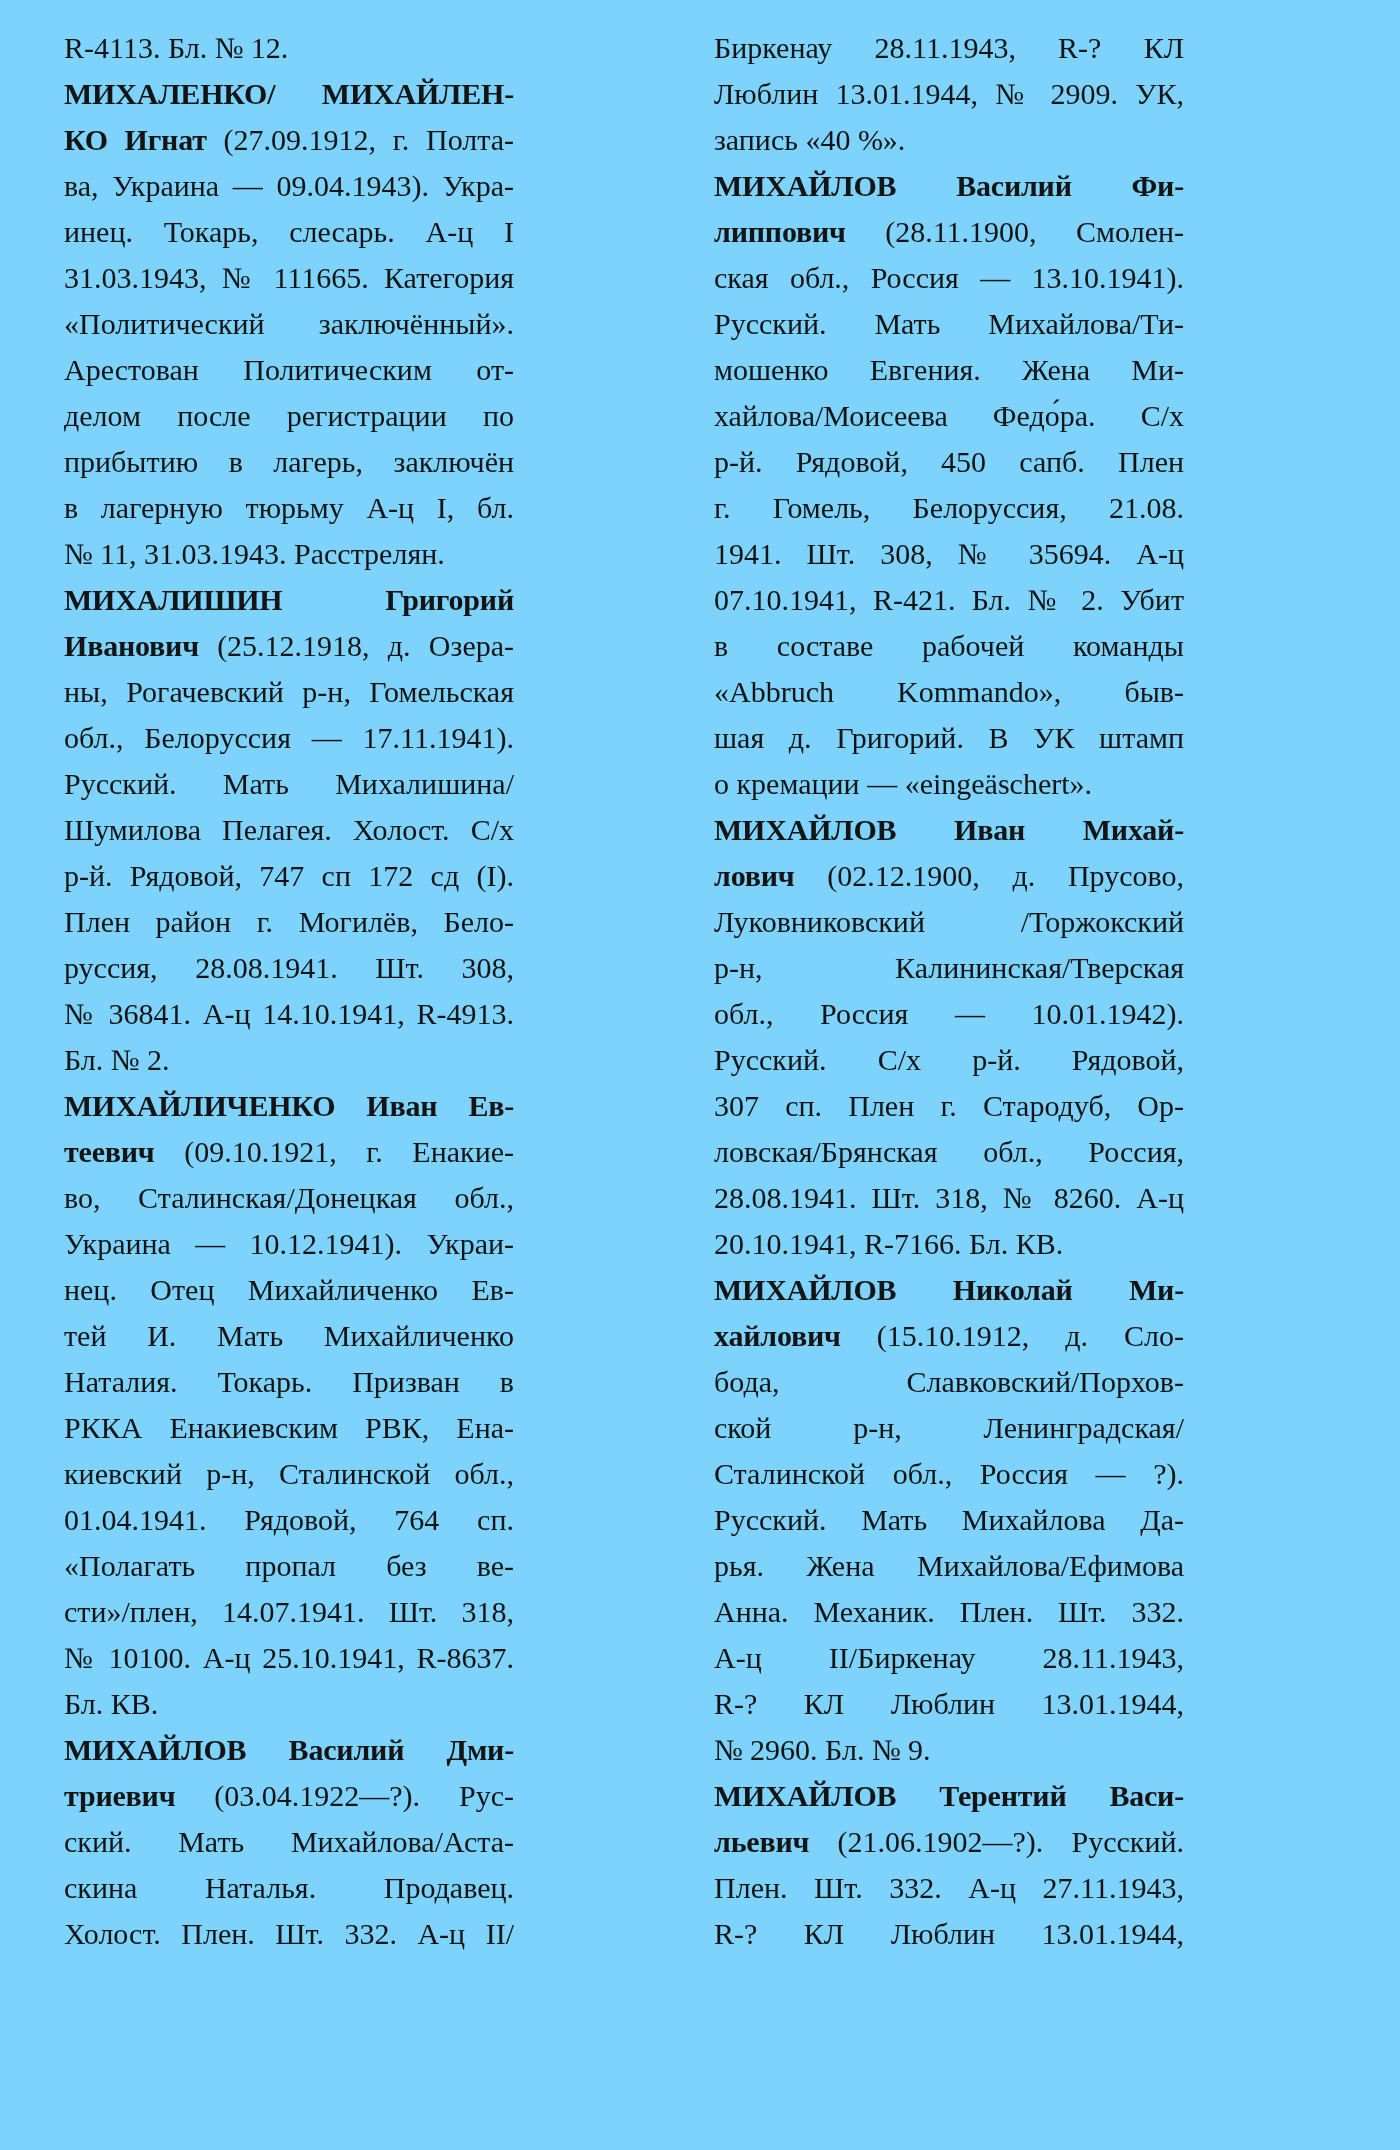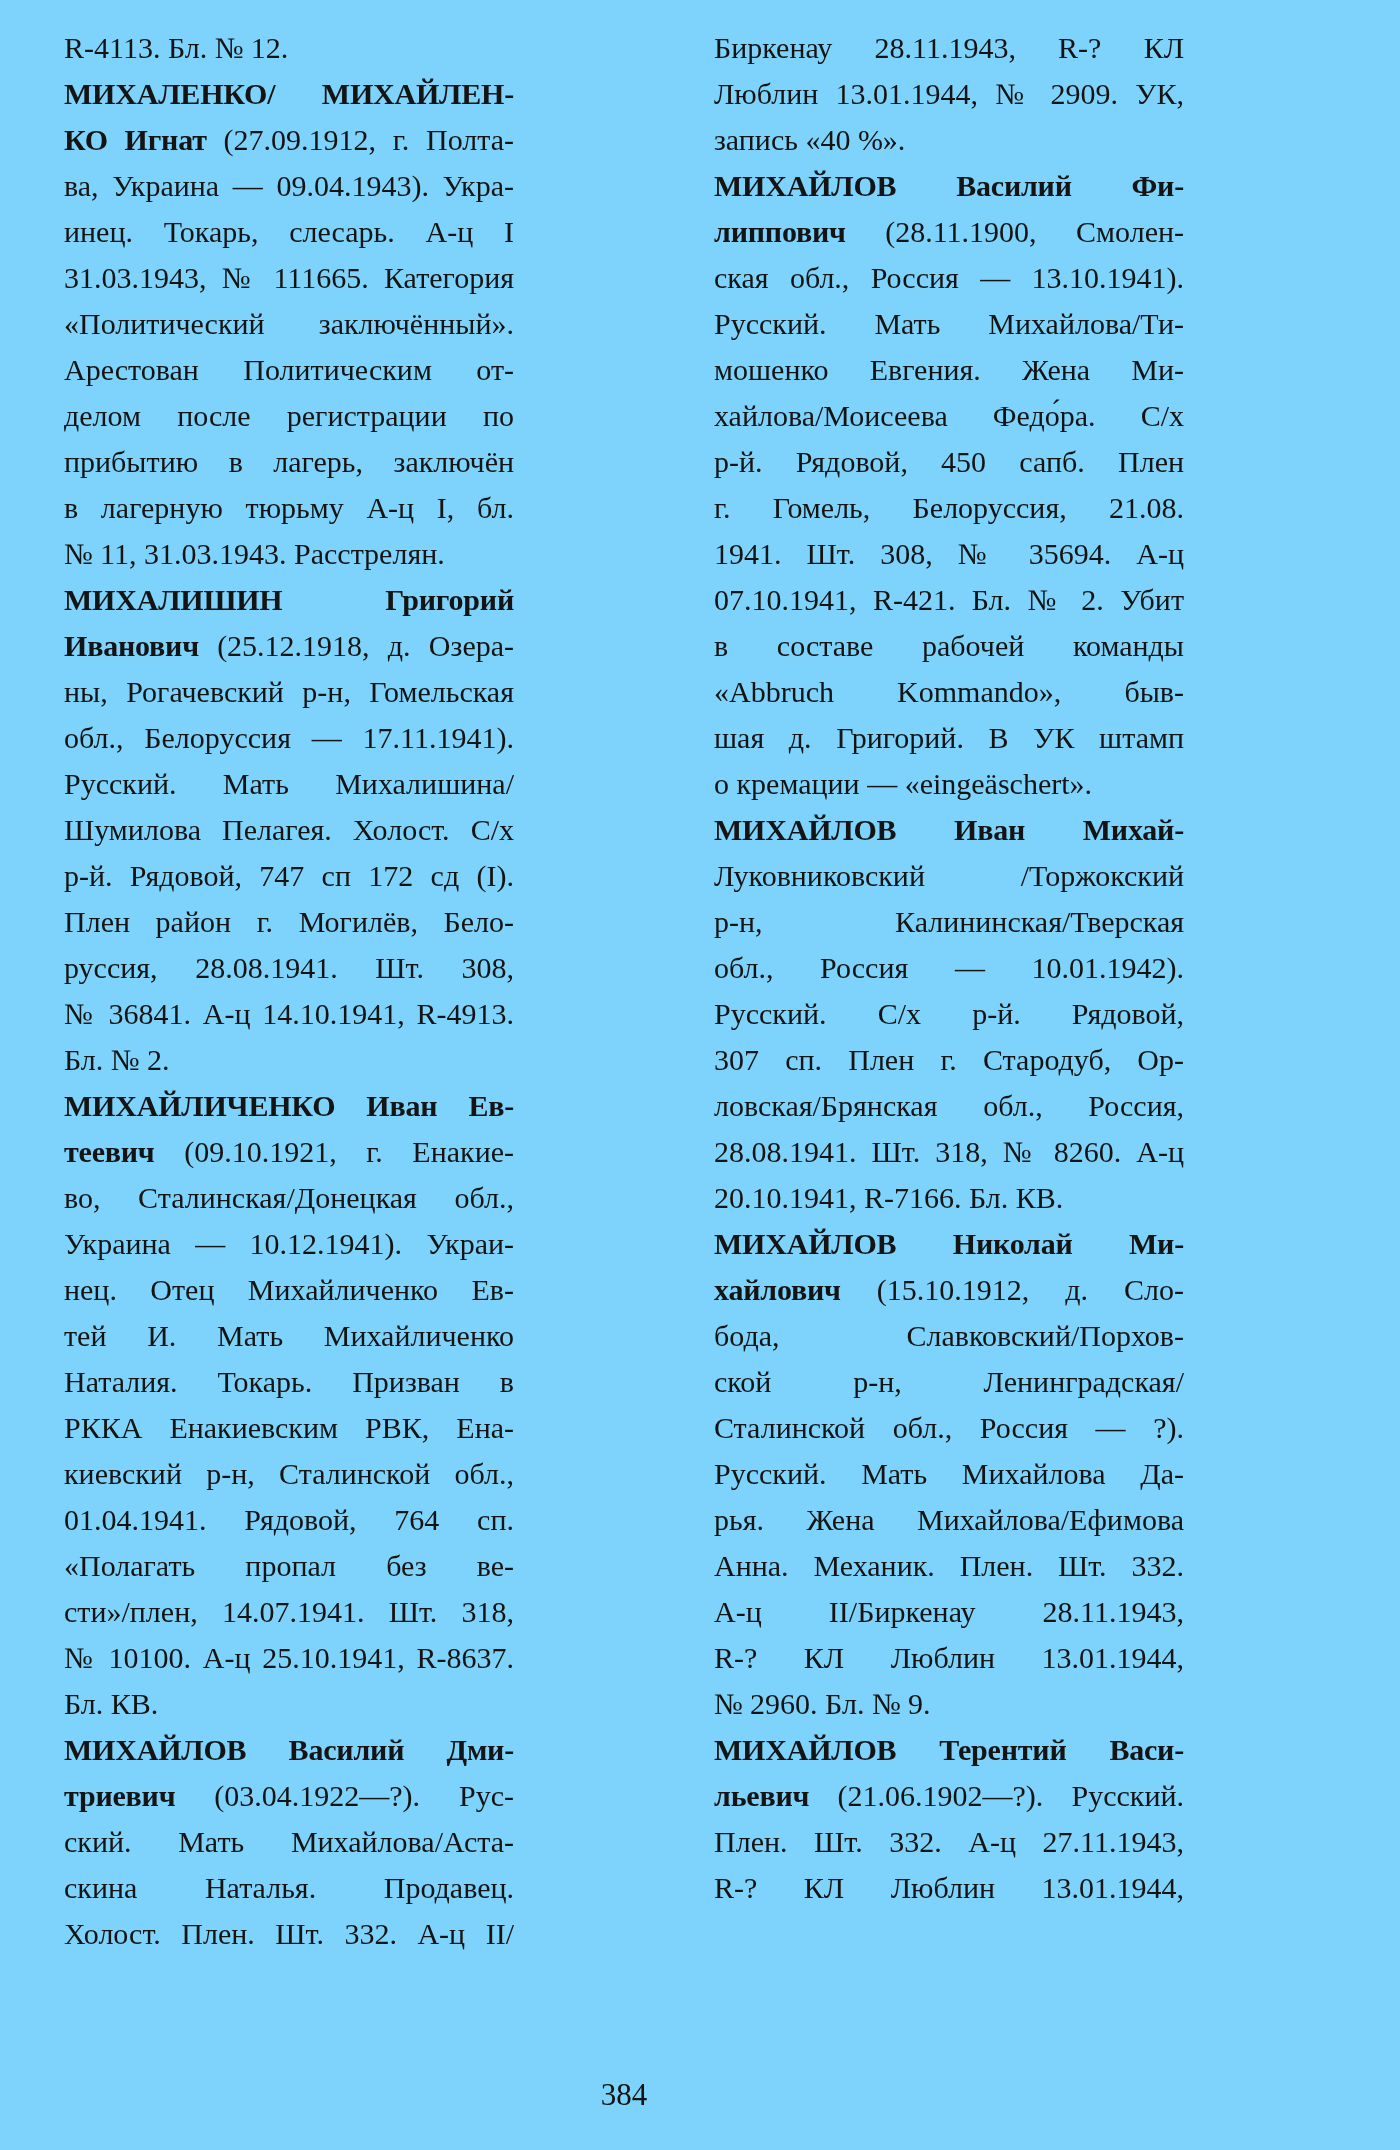--- a/index.html
+++ b/index.html
@@ -113,20 +113,21 @@
         <div class="line"><span class="t">г. Гомель, Белоруссия, 21.08.</span></div>
         <div class="line"><span class="t">1941. Шт. 308, № 35694. А-ц</span></div>
         <div class="line"><span class="t">07.10.1941, R-421. Бл. № 2. Убит</span></div>
         <div class="line"><span class="t">в составе рабочей команды</span></div>
         <div class="line"><span class="t">«Abbruch Kommando», быв-</span></div>
         <div class="line"><span class="t">шая д. Григорий. В УК штамп</span></div>
         <div class="line last"><span class="t">о кремации — «eingeäschert».</span></div>
       </div>
       <div class="entry">
         <div class="line"><span class="b">МИХАЙЛОВ Иван Михай-</span></div>
+        <div class="line"><span class="b">лович</span><span class="t"> (02.12.1900, д. Прусово,</span></div>
         <div class="line"><span class="t">Луковниковский /Торжокский</span></div>
         <div class="line"><span class="t">р-н, Калининская/Тверская</span></div>
         <div class="line"><span class="t">обл., Россия — 10.01.1942).</span></div>
         <div class="line"><span class="t">Русский. С/х р-й. Рядовой,</span></div>
         <div class="line"><span class="t">307 сп. Плен г. Стародуб, Ор-</span></div>
         <div class="line"><span class="t">ловская/Брянская обл., Россия,</span></div>
         <div class="line"><span class="t">28.08.1941. Шт. 318, № 8260. А-ц</span></div>
         <div class="line last"><span class="t">20.10.1941, R-7166. Бл. КВ.</span></div>
       </div>
       <div class="entry">
@@ -142,14 +143,13 @@
         <div class="line"><span class="t">R-? КЛ Люблин 13.01.1944,</span></div>
         <div class="line last"><span class="t">№ 2960. Бл. № 9.</span></div>
       </div>
       <div class="entry">
         <div class="line"><span class="b">МИХАЙЛОВ Терентий Васи-</span></div>
         <div class="line"><span class="b">льевич</span><span class="t"> (21.06.1902—?). Русский.</span></div>
         <div class="line"><span class="t">Плен. Шт. 332. А-ц 27.11.1943,</span></div>
         <div class="line"><span class="t">R-? КЛ Люблин 13.01.1944,</span></div>
       </div>
     </div>
-  <div class="page-number">384</div>
 </div>
 
 </body></html>

